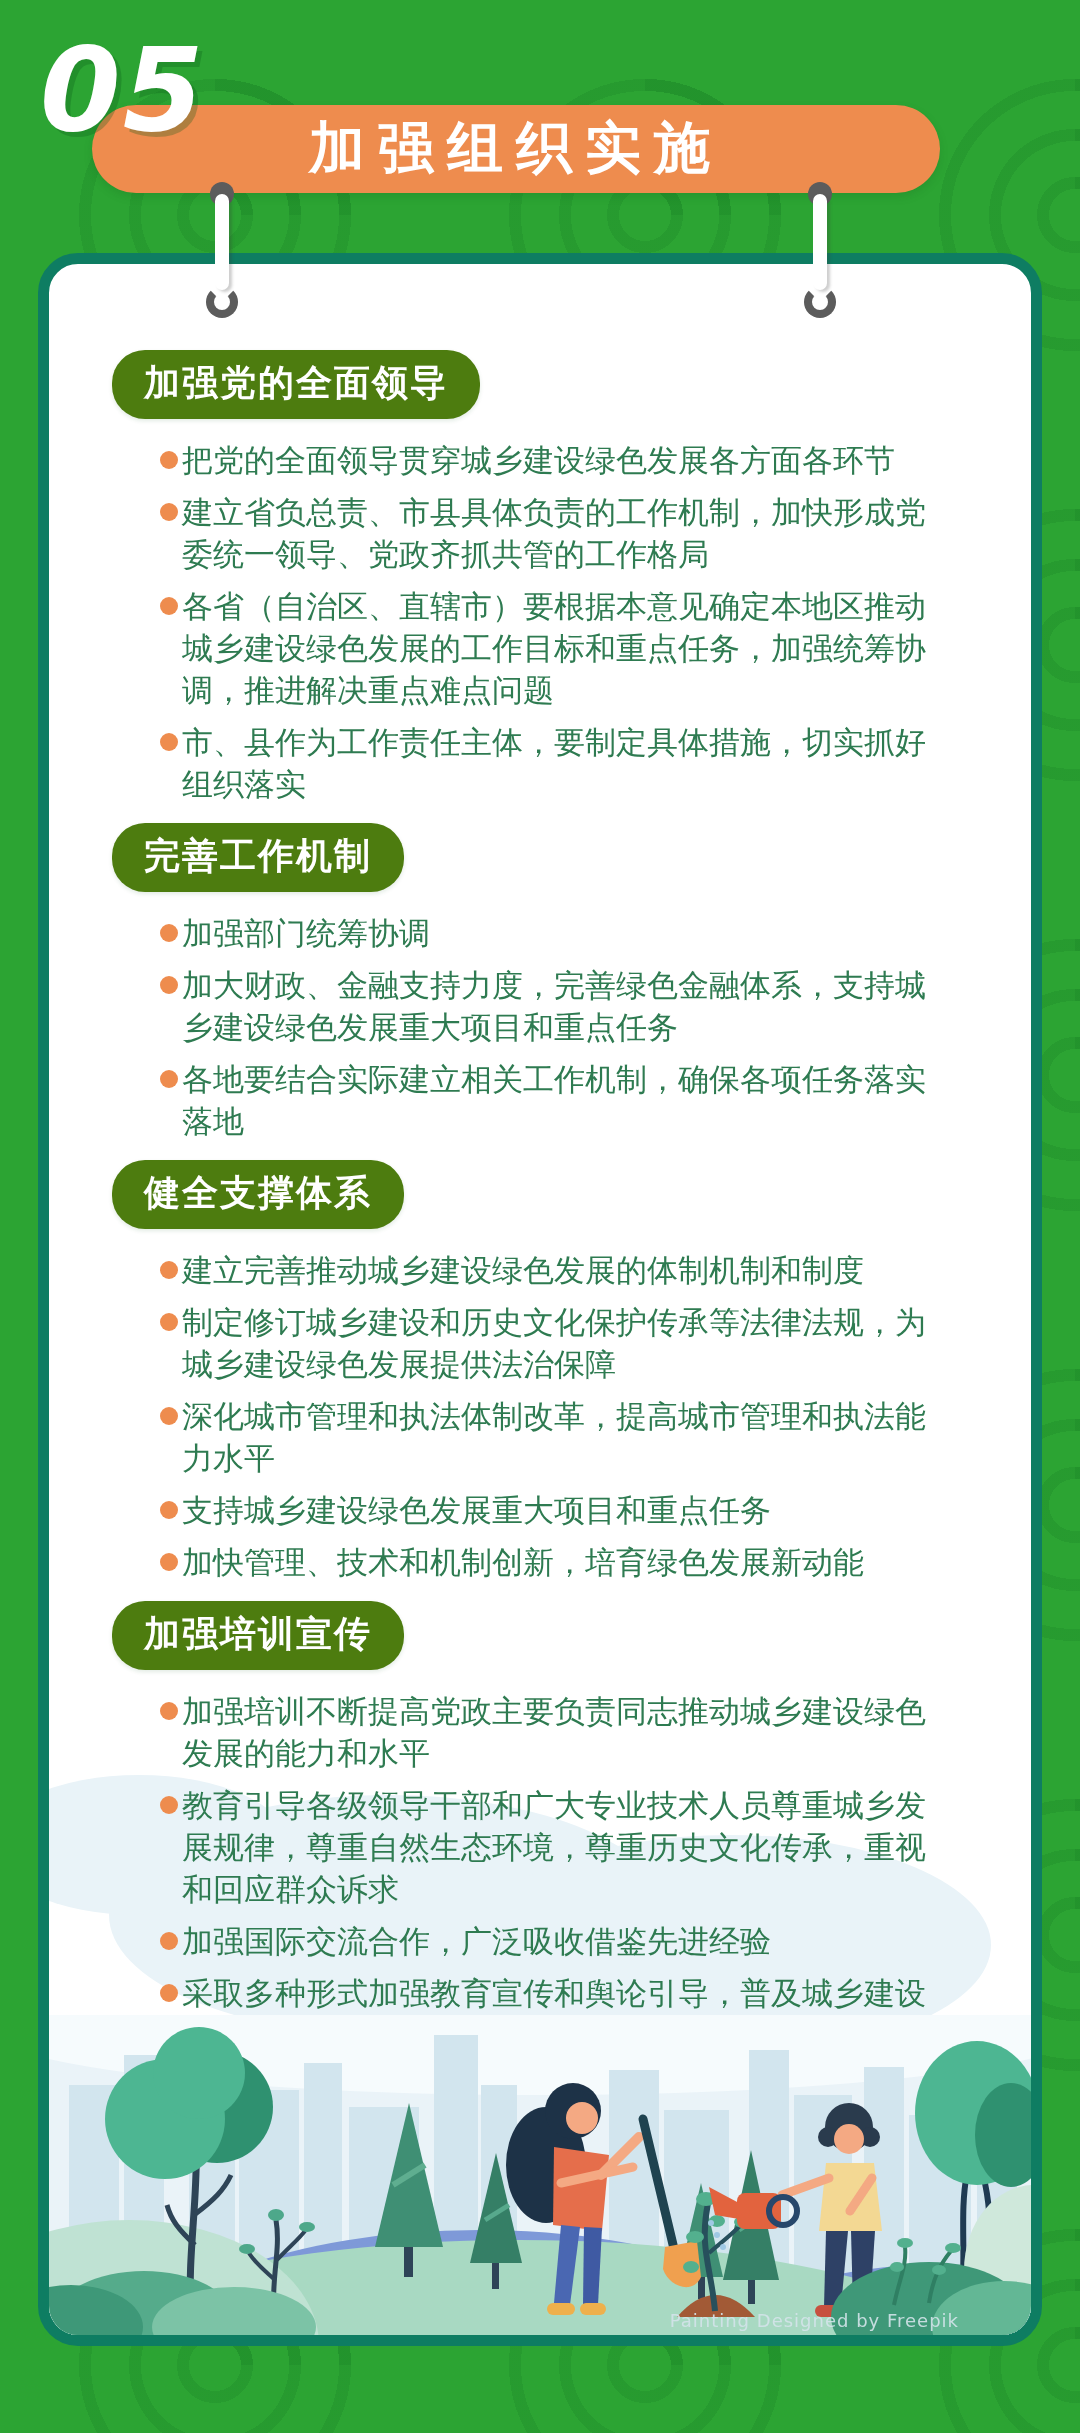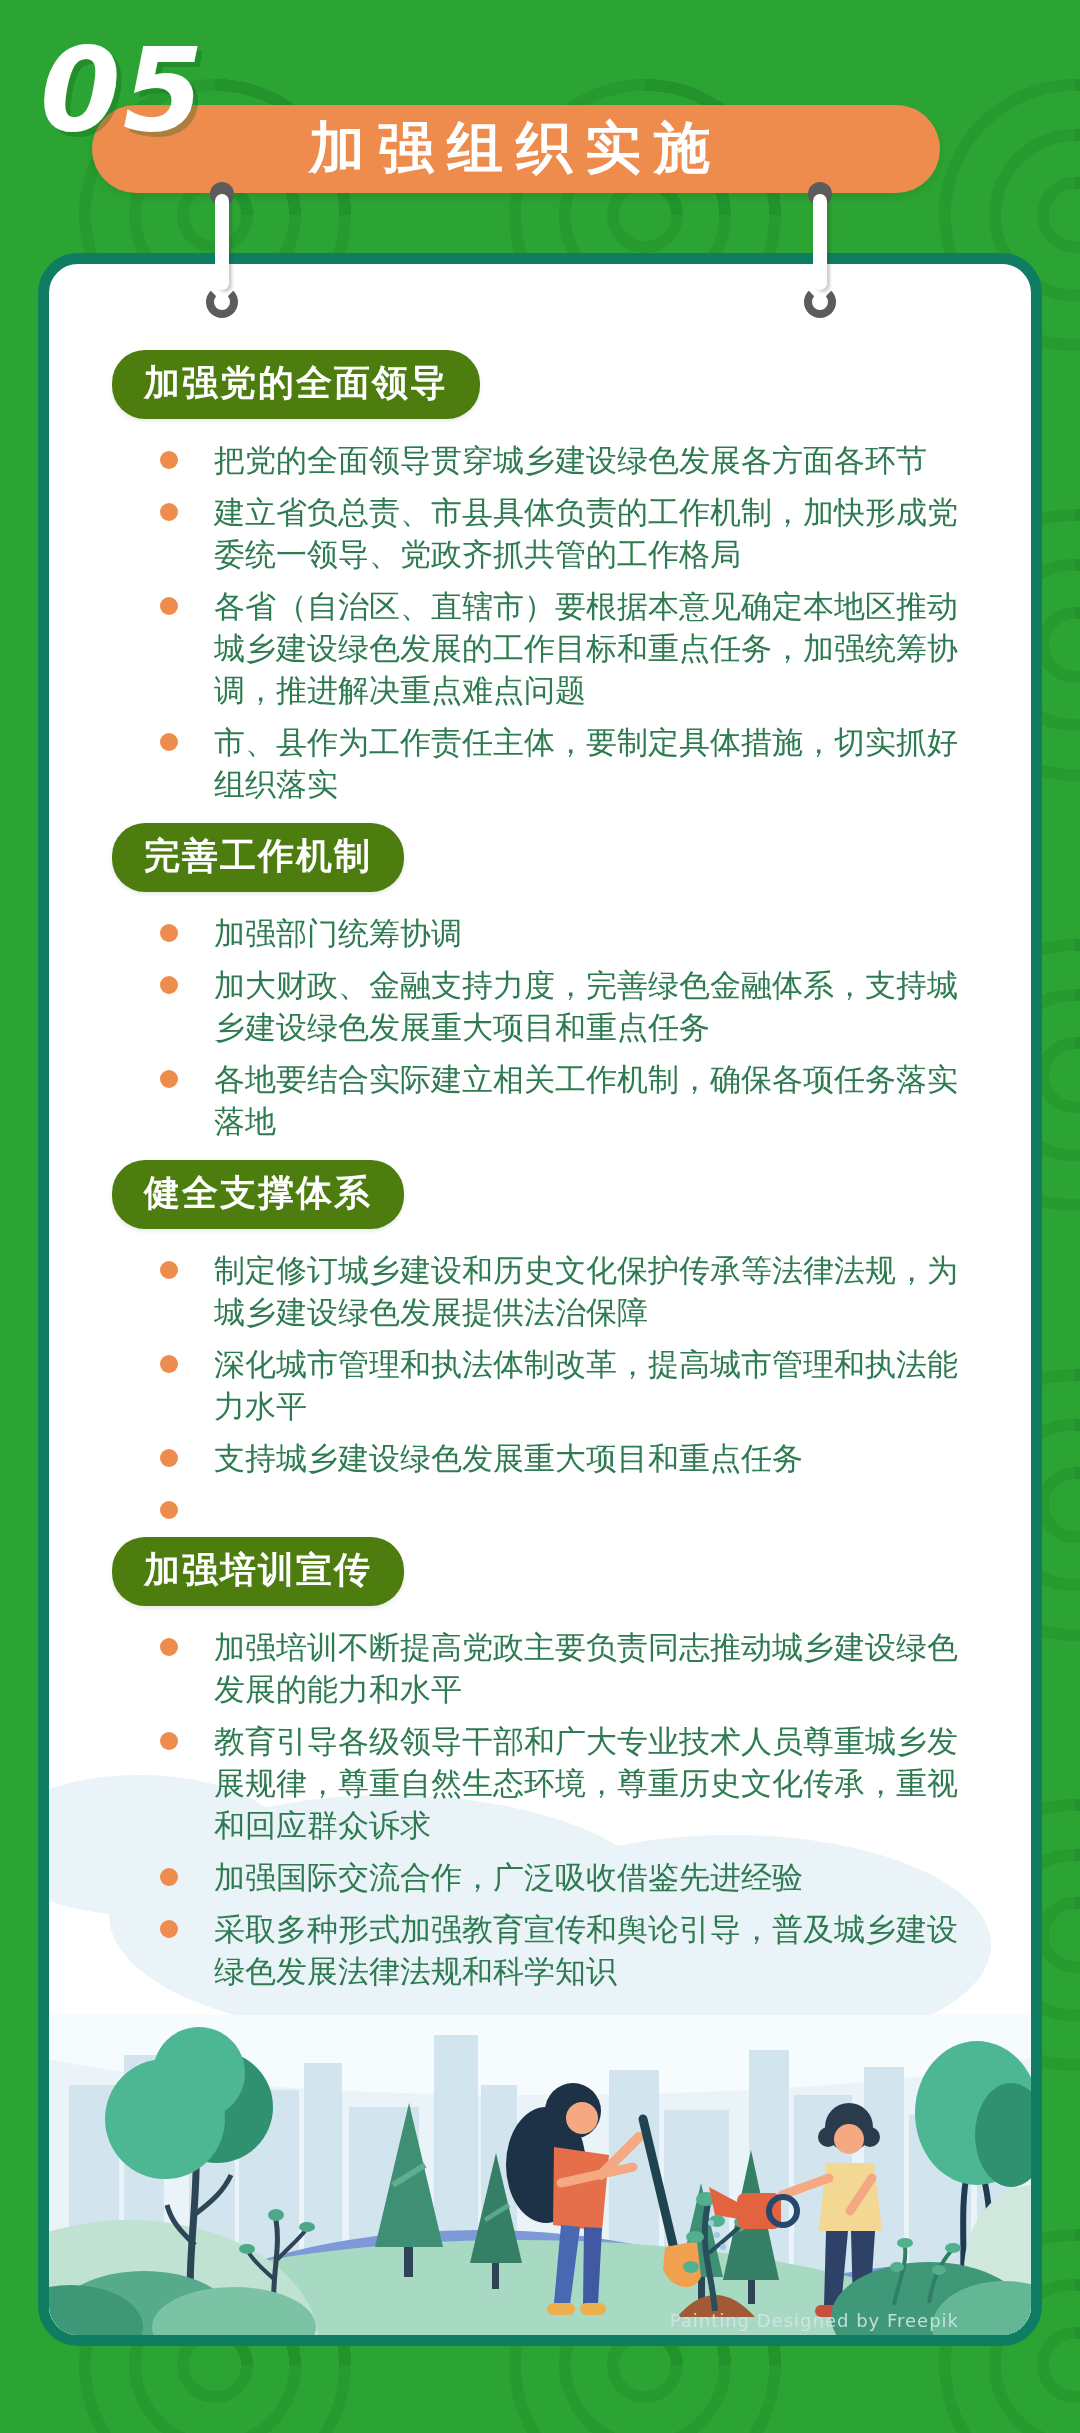--- a/index.html
+++ b/index.html
@@ -57,21 +57,21 @@
   }
   .section{margin-bottom:18px;}
   .badge{
     display:inline-block;background:#4d7c0f;color:#ffffff;
     font-size:36px;font-weight:bold;letter-spacing:2px;
     padding:9px 32px 11px;border-radius:33px;margin-bottom:20px;
     box-shadow:0 2px 4px rgba(20,90,30,.12);
   }
   ul.bullets{list-style:none;margin:0;padding:0 0 0 48px;}
   li.bullet{
-    display:flex;align-items:flex-start;gap:36px;margin-bottom:10px;
+    display:flex;align-items:flex-start;gap:4px;margin-bottom:10px;
   }
   .dot{
     flex:none;width:18px;height:18px;border-radius:50%;background:#ee8c4e;
     margin-top:12px;
   }
   .btext{
     color:#2e7b51;font-size:31px;line-height:42px;max-width:772px;
   }
   .scene{position:absolute;left:0;right:0;bottom:0;height:320px;z-index:2;}
   .credit{
@@ -144,32 +144,37 @@
             <span class="btext">各地要结合实际建立相关工作机制，确保各项任务落实落地</span>
           </li>
       </ul>
     </div>
 
     <div class="section">
       <div class="badge">健全支撑体系</div>
       <ul class="bullets">
         <li class="bullet">
             <span class="dot"></span>
+            <span class="btext">建立完善推动城乡建设绿色发展的体制机制和制度</span>
+          </li>
+        <li class="bullet">
+            <span class="dot"></span>
             <span class="btext">制定修订城乡建设和历史文化保护传承等法律法规，为城乡建设绿色发展提供法治保障</span>
           </li>
         <li class="bullet">
             <span class="dot"></span>
             <span class="btext">深化城市管理和执法体制改革，提高城市管理和执法能力水平</span>
           </li>
         <li class="bullet">
             <span class="dot"></span>
             <span class="btext">支持城乡建设绿色发展重大项目和重点任务</span>
           </li>
         <li class="bullet">
             <span class="dot"></span>
+            <span class="btext">加快管理、技术和机制创新，培育绿色发展新动能</span>
           </li>
       </ul>
     </div>
 
     <div class="section">
       <div class="badge">加强培训宣传</div>
       <ul class="bullets">
         <li class="bullet">
             <span class="dot"></span>
             <span class="btext">加强培训不断提高党政主要负责同志推动城乡建设绿色发展的能力和水平</span>

